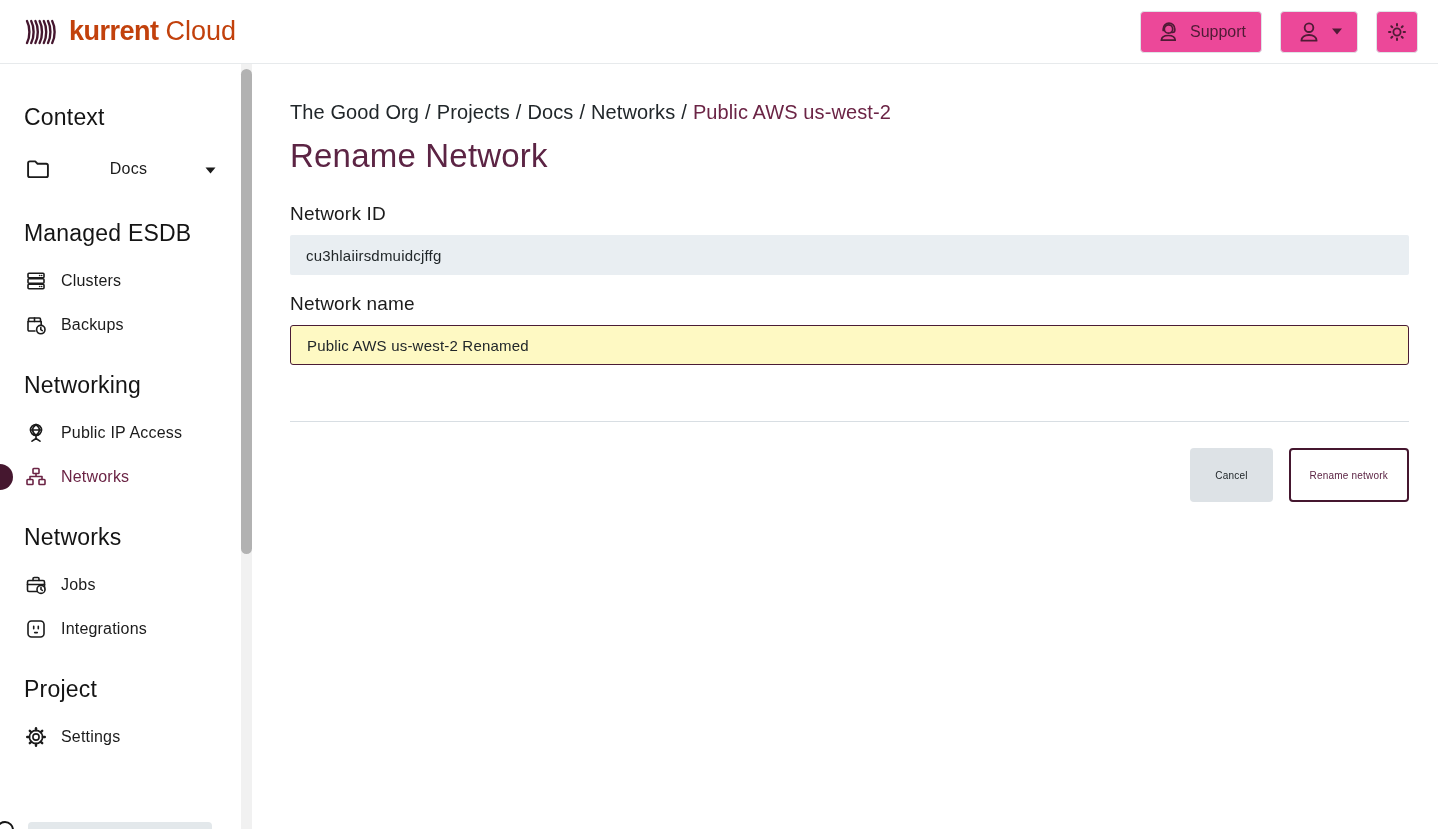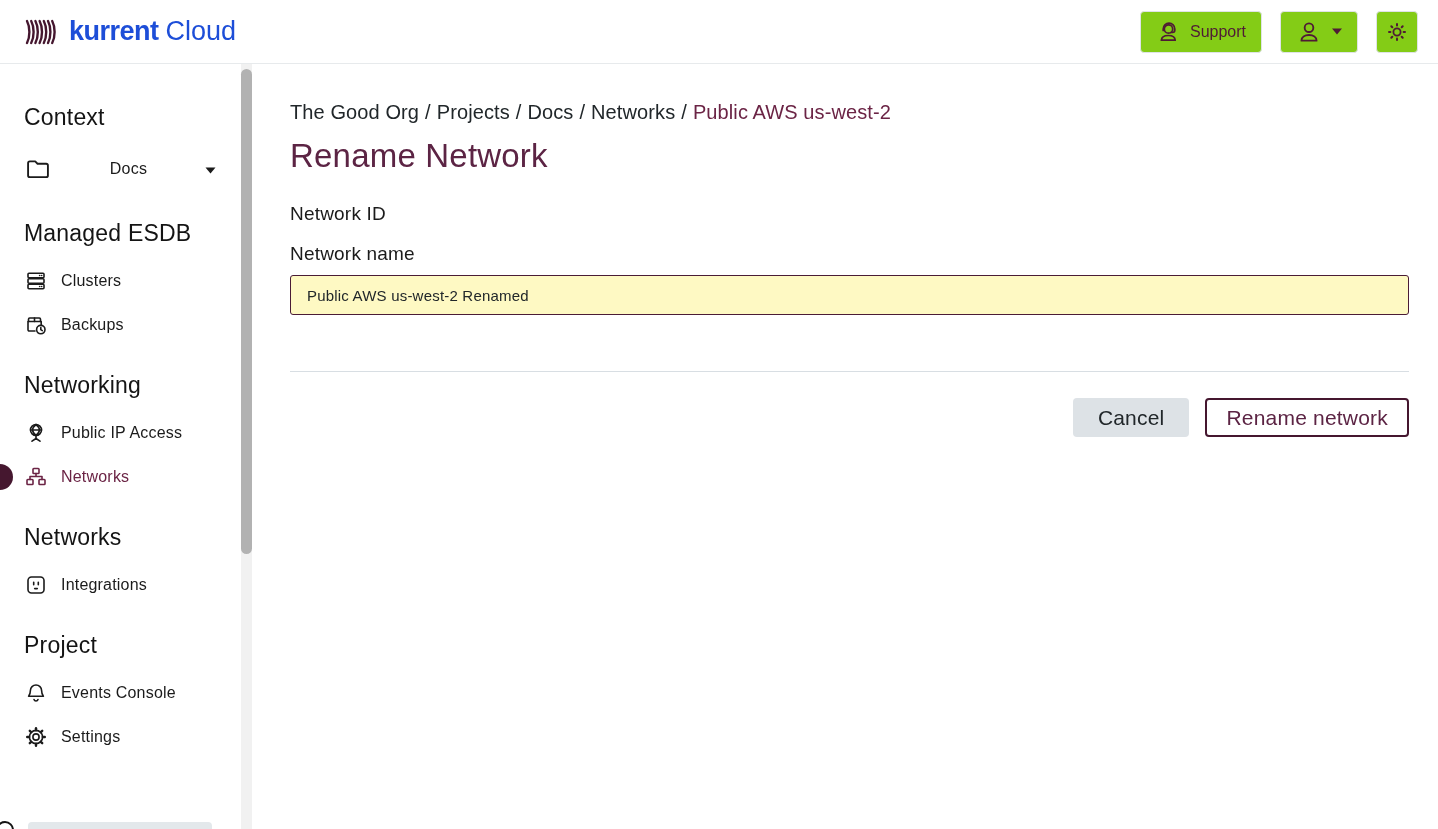--- a/index.html
+++ b/index.html
@@ -12,27 +12,27 @@
   }
 
   
   .header {
     height:64px; display:flex; align-items:center; justify-content:space-between;
     padding:0 20px 0 24px; border-bottom:1px solid #E7EAEC; background:#fff;
     position:relative; z-index:5;
   }
   .logo { display:flex; align-items:center; gap:9px; }
   .logo-mark { display:flex; align-items:center; }
-  .logo-text { font-size:27px; color:#1d4ed8; letter-spacing:-0.5px; }
+  .logo-text { font-size:27px; color:#c2410c; letter-spacing:-0.5px; }
   .logo-text .brand { font-weight:700; }
   .logo-text .product { font-weight:300; margin-left:7px; letter-spacing:0; }
   .header-actions { display:flex; align-items:center; gap:18px; }
   .hbtn {
     display:flex; align-items:center; gap:10px; height:42px;
-    background:#84cc16; border:1px solid #DFE3E7; border-radius:4px;
+    background:#ec4899; border:1px solid #DFE3E7; border-radius:4px;
     color:#4F1B35; font-size:16px; font-weight:500; padding:0 15px;
     cursor:pointer; font-family:inherit;
   }
   .hbtn.square { width:42px; padding:0; justify-content:center; }
   .hbtn svg { display:block; }
 
   
   .sidebar {
     position:absolute; top:64px; left:0; bottom:0; width:256px;
     padding:40px 0 0 24px; background:#fff; overflow:hidden;
@@ -94,21 +94,21 @@
     padding:0 16px; letter-spacing:0.2px;
   }
   .input-disabled { background:#E9EEF2; border:none; border-radius:2px; }
   .input-edit {
     background:#fef9c3; border:1.5px solid #4A1C36; border-radius:3px; outline:none;
   }
   .gap-field { margin-top:18px; }
   .divider { border:none; border-top:1px solid #D8DEE3; margin:56px 0 0 0; }
   .actions { margin-top:26px; display:flex; justify-content:flex-end; gap:16px; }
   .btn {
-    height:39px; border-radius:4px; font-family:inherit; font-size:21px;
+    height:54px; border-radius:4px; font-family:inherit; font-size:10px;
     letter-spacing:0.2px; cursor:pointer; display:flex; align-items:center;
   }
   .btn-cancel { background:#DDE2E6; border:none; color:#21272A; padding:0 25px; }
   .btn-primary {
     background:#fff; border:2px solid #45172F; color:#5C2444;
     padding:0 19px; font-weight:500;
   }
 </style>
 </head>
 <body>
@@ -222,34 +222,37 @@
             <rect x="9" y="3.5" width="6" height="5" rx="0.8"></rect>
             <path d="M12 8.5 v3 M6 11.5 h12 M6 11.5 v3 M18 11.5 v3"></path>
             <rect x="3" y="14.5" width="6" height="5" rx="0.8"></rect>
             <rect x="15" y="14.5" width="6" height="5" rx="0.8"></rect>
           </svg></span>
         <span class="nav-label">Networks</span>
       </div>
       <div class="nav-section-title">Networks</div>
       <div class="nav-item">
         <span class="nicon"><svg width="100%" height="100%" viewBox="0 0 24 24" fill="none" stroke="currentColor" stroke-width="1.6" stroke-linecap="round" stroke-linejoin="round">
+            <path d="M9 7.5 V5.8 a1.3 1.3 0 0 1 1.3-1.3 h3.4 A1.3 1.3 0 0 1 15 5.8 V7.5"></path>
+            <rect x="3.5" y="7.5" width="17" height="11" rx="1.4"></rect>
+            <path d="M3.5 11.5 h17"></path>
+            <circle cx="17" cy="16.4" r="4" fill="#fff"></circle>
+            <path d="M17 14.5 v1.9 l1.4 0.9"></path>
+          </svg></span>
+        <span class="nav-label">Jobs</span>
+      </div>
+      <div class="nav-item">
+        <span class="nicon"><svg width="100%" height="100%" viewBox="0 0 24 24" fill="none" stroke="currentColor" stroke-width="1.6" stroke-linecap="round" stroke-linejoin="round">
             <rect x="4" y="4" width="16" height="16" rx="3.5"></rect>
             <path d="M9.7 9.3 v2.4 M14.3 9.3 v2.4"></path>
             <path d="M10.7 15.6 h2.6"></path>
           </svg></span>
         <span class="nav-label">Integrations</span>
       </div>
       <div class="nav-section-title">Project</div>
-      <div class="nav-item">
-        <span class="nicon"><svg width="100%" height="100%" viewBox="0 0 24 24" fill="none" stroke="currentColor" stroke-width="1.6" stroke-linecap="round" stroke-linejoin="round">
-            <path d="M12 4 a5.6 5.6 0 0 1 5.6 5.6 c0 3.6 0.9 4.6 1.8 5.6 H4.6 c0.9 -1 1.8 -2 1.8 -5.6 A5.6 5.6 0 0 1 12 4 z"></path>
-            <path d="M10 18.6 a2.1 2.1 0 0 0 4 0"></path>
-          </svg></span>
-        <span class="nav-label">Events Console</span>
-      </div>
       <div class="nav-item">
         <span class="nicon"><svg width="100%" height="100%" viewBox="0 0 24 24" fill="none" stroke="currentColor" stroke-width="1.6" stroke-linecap="round" stroke-linejoin="round">
             <circle cx="12" cy="12" r="3.1"></circle>
             <circle cx="12" cy="12" r="6.6"></circle>
             <g stroke-width="2.4">
               <line x1="12" y1="3.2" x2="12" y2="5.2"></line>
               <line x1="12" y1="18.8" x2="12" y2="20.8"></line>
               <line x1="3.2" y1="12" x2="5.2" y2="12"></line>
               <line x1="18.8" y1="12" x2="20.8" y2="12"></line>
               <line x1="5.8" y1="5.8" x2="7.2" y2="7.2"></line>
@@ -266,20 +269,21 @@
   <div class="scroll-track"></div>
   <div class="scroll-thumb"></div>
 </div>
 
 <div class="main">
   <div class="breadcrumb" id="breadcrumb"><span class="crumb-link">The Good Org</span><span class="sep">/</span><span class="crumb-link">Projects</span><span class="sep">/</span><span class="crumb-link">Docs</span><span class="sep">/</span><span class="crumb-link">Networks</span><span class="sep">/</span><span class="crumb-current">Public AWS us-west-2</span></div>
   <h1 class="page-title">Rename Network</h1>
 
   <div class="form">
     <label class="field-label">Network ID</label>
+    <input class="input input-disabled" disabled="" value="cu3hlaiirsdmuidcjffg" style="">
 
     <label class="field-label gap-field">Network name</label>
     <input class="input input-edit" autofocus="" value="Public AWS us-west-2 Renamed" style="">
 
     <hr class="divider">
 
     <div class="actions">
       <button class="btn btn-cancel">Cancel</button>
       <button class="btn btn-primary">Rename network</button>
     </div>

